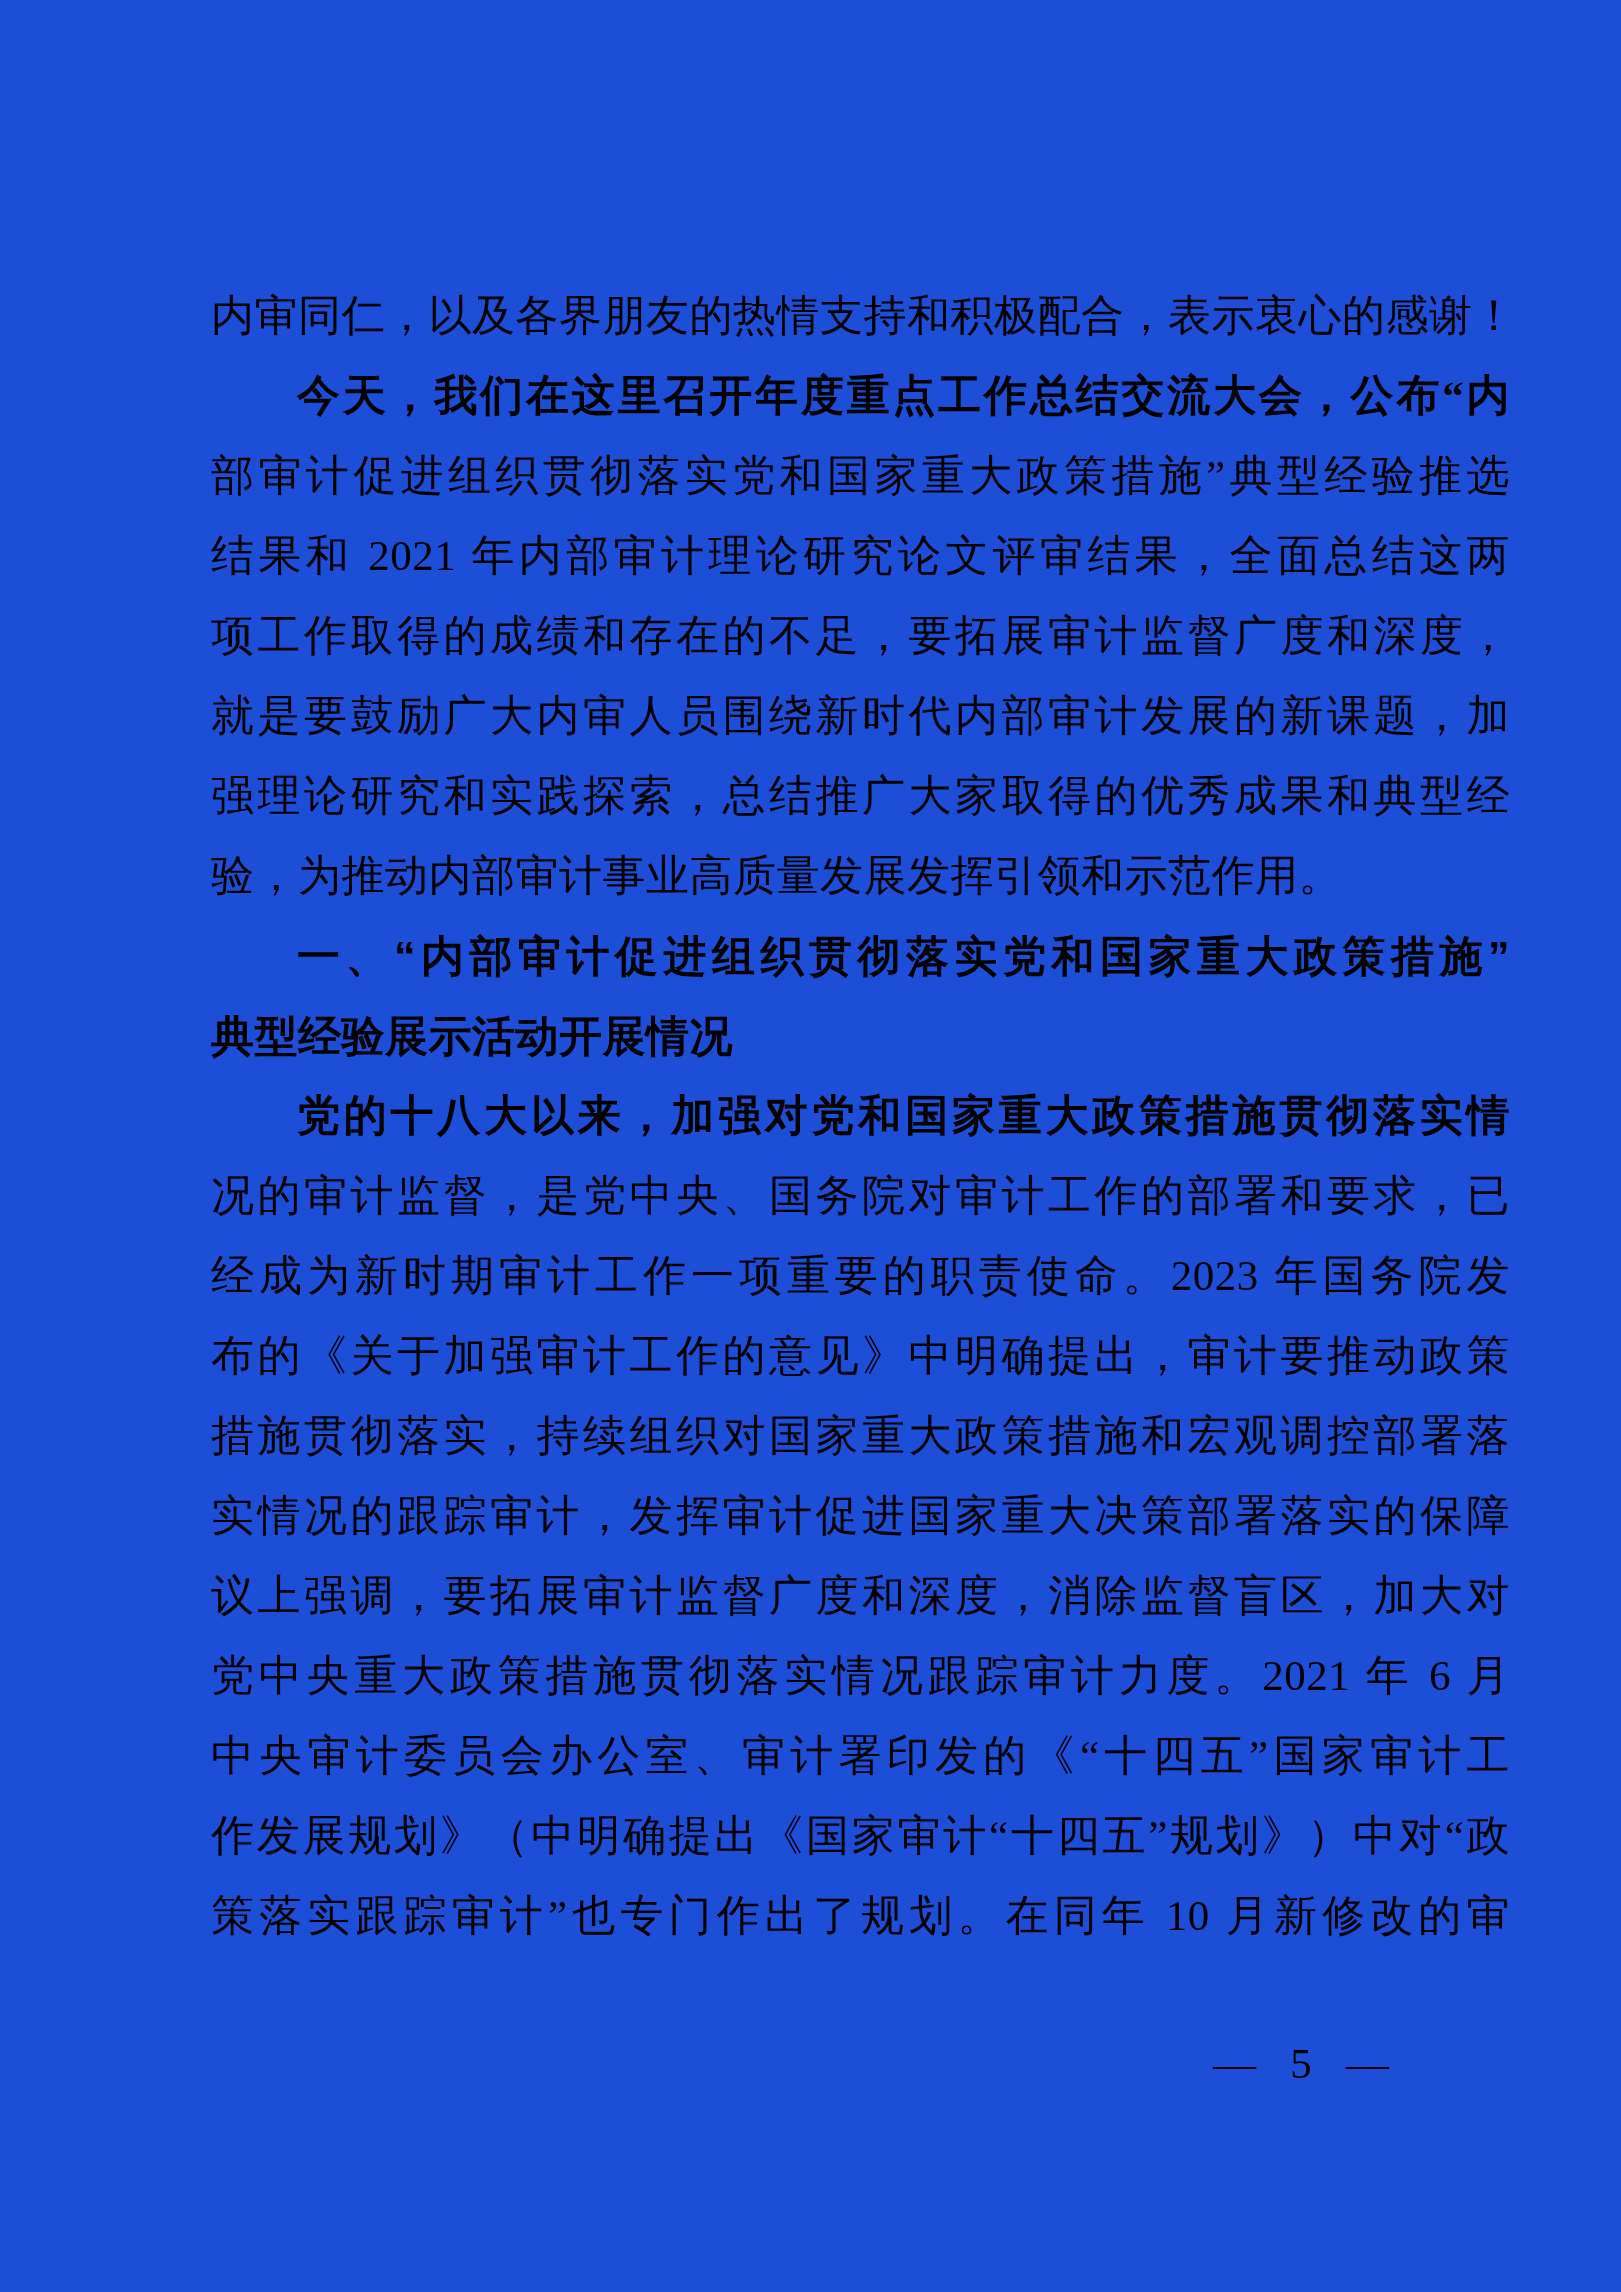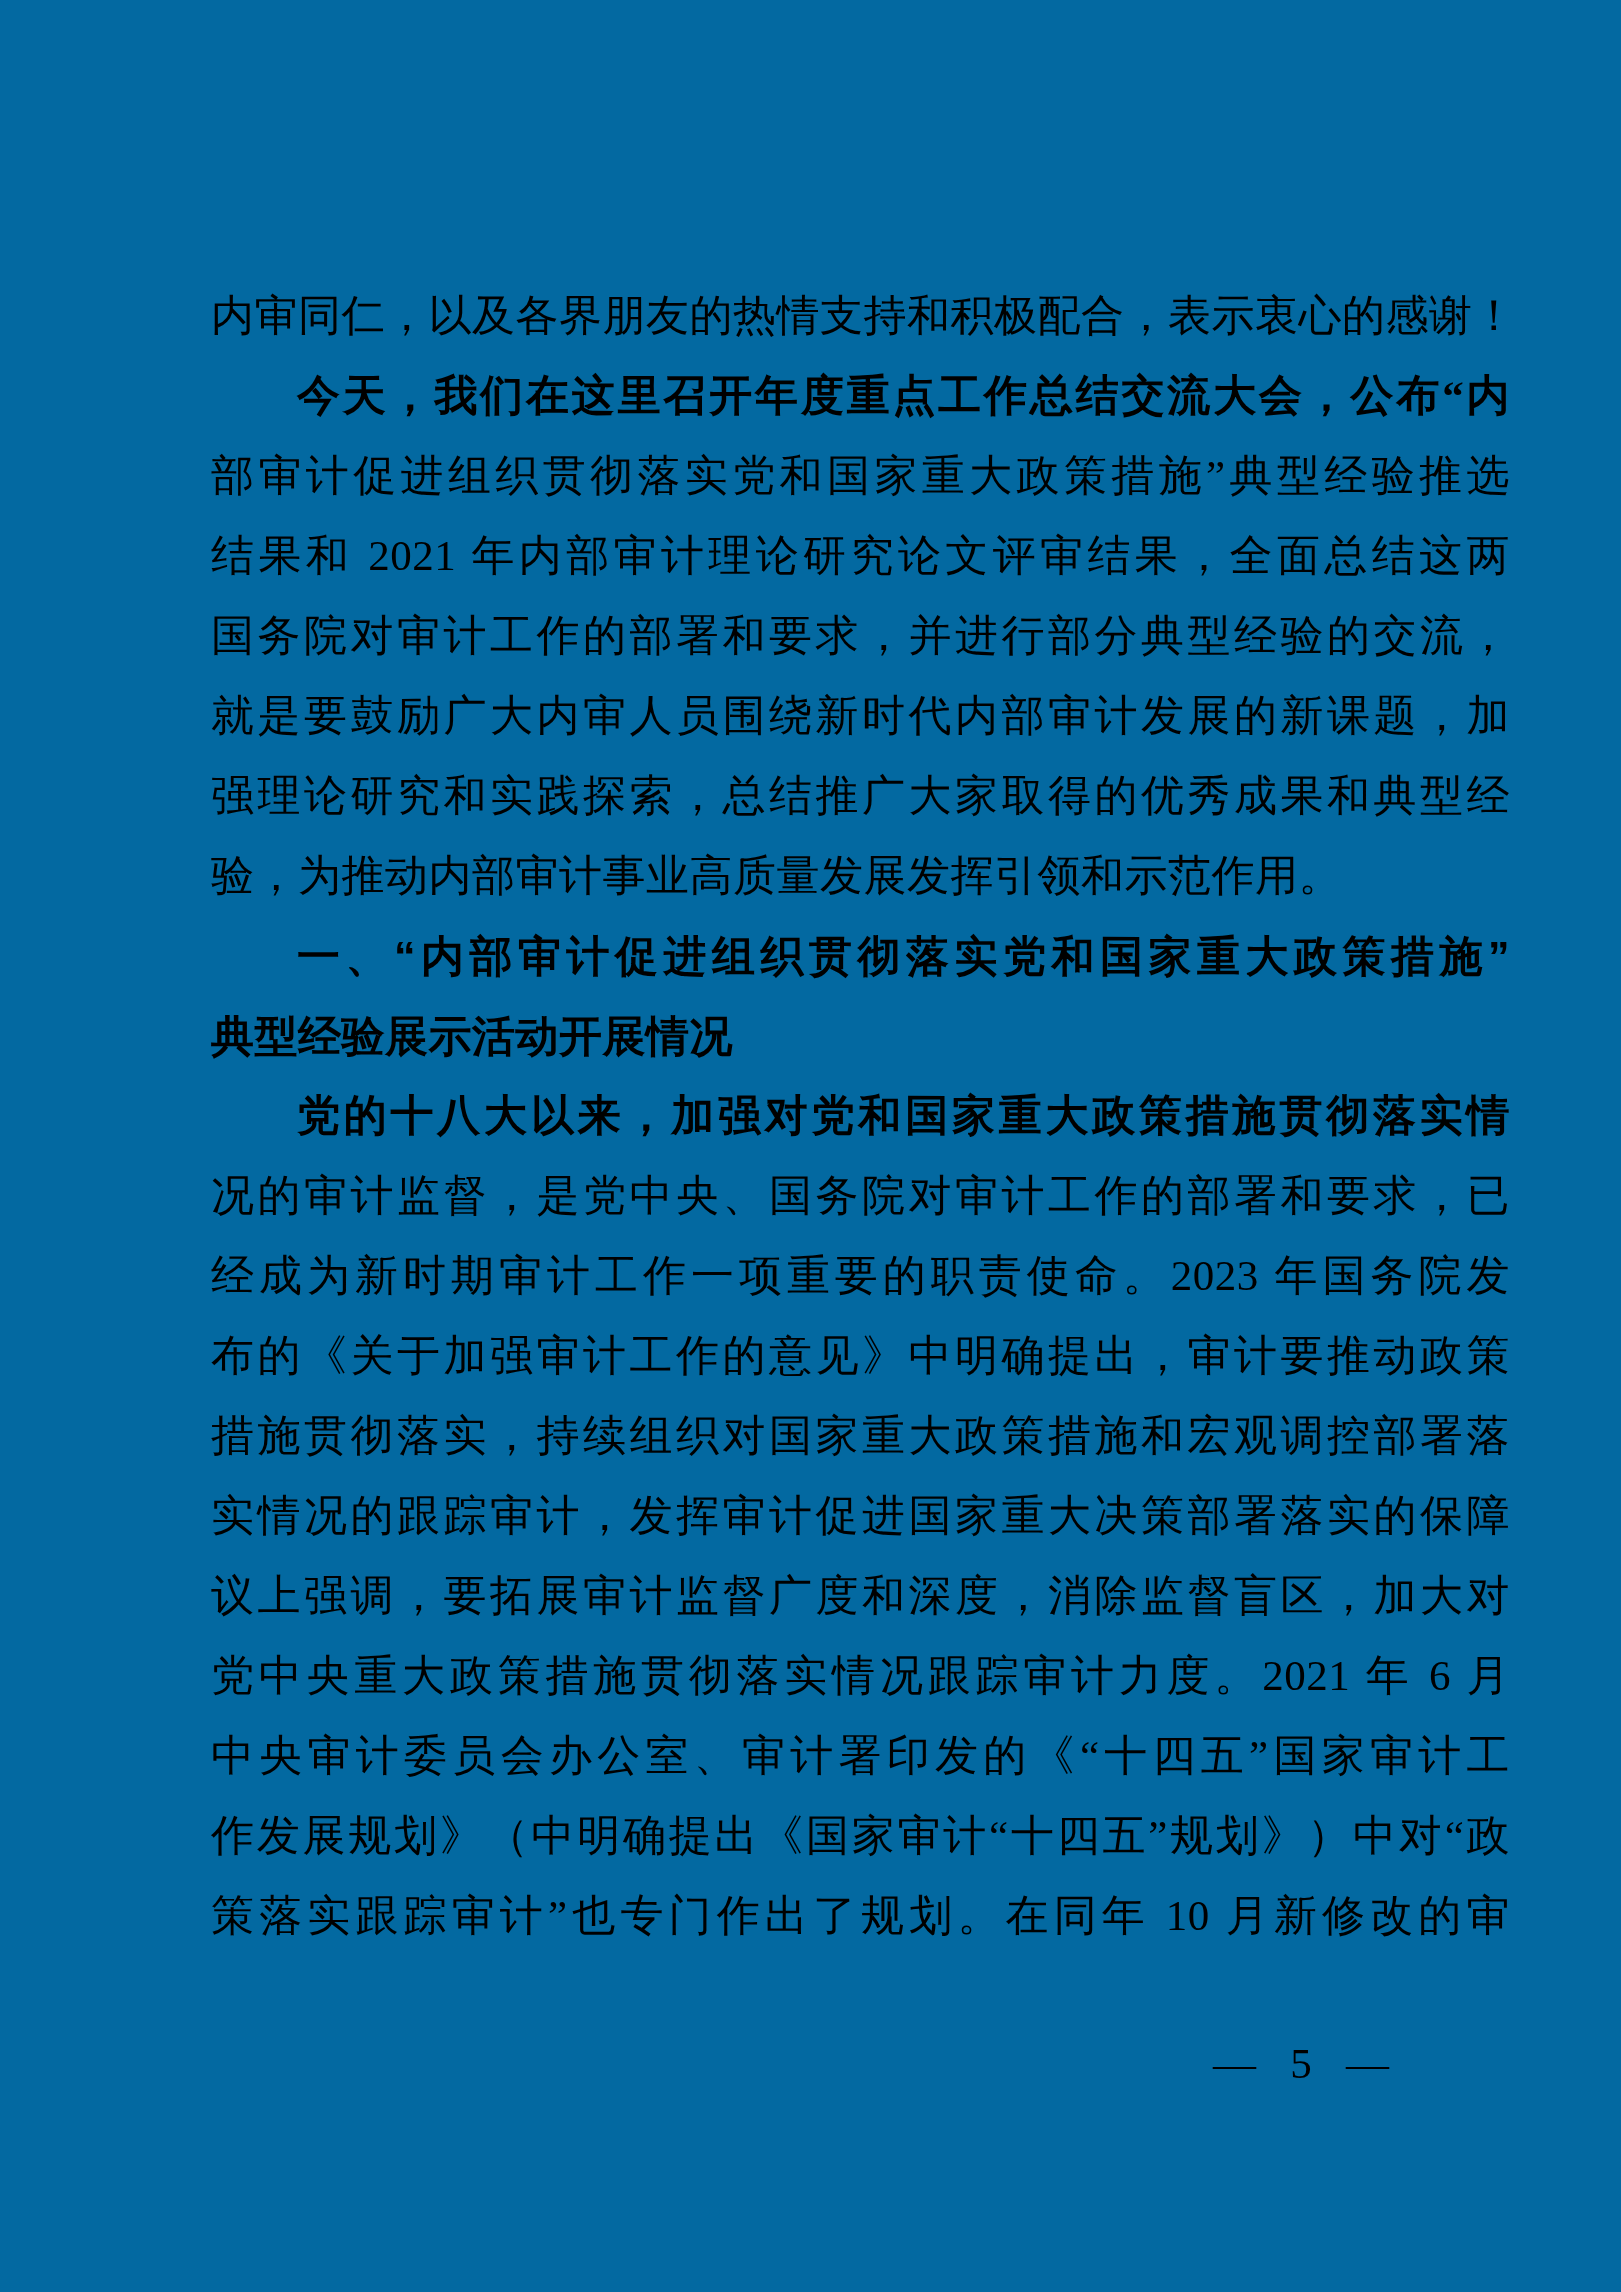--- a/index.html
+++ b/index.html
@@ -11,21 +11,21 @@
     height: 2293px;
     position: relative;
     background: #ffffff;
     color: #000000;
     font-family: "Liberation Serif", "DejaVu Serif", serif;
     overflow: hidden;
   }
   .page {
     position: absolute;
     inset: 0;
-    background: #0369a1;
+    background: #1d4ed8;
   }
   .text-block {
     position: absolute;
     left: 211px;
     top: 276px;
     width: 1299px;
   }
   .line {
     font-size: 43px;
     height: 80px;
@@ -66,21 +66,21 @@
 </head>
 <body>
 
 <div class="page">
 
   <div class="text-block">
     <div class="line">内审同仁，以及各界朋友的热情支持和积极配合，表示衷心的感谢！</div>
     <div class="line indent">今天，我们在这里召开年度重点工作总结交流大会，公布“内</div>
     <div class="line">部审计促进组织贯彻落实党和国家重大政策措施”典型经验推选</div>
     <div class="line">结果和 2021 年内部审计理论研究论文评审结果，全面总结这两</div>
-    <div class="line">国务院对审计工作的部署和要求，并进行部分典型经验的交流，</div>
+    <div class="line">项工作取得的成绩和存在的不足，要拓展审计监督广度和深度，</div>
     <div class="line">就是要鼓励广大内审人员围绕新时代内部审计发展的新课题，加</div>
     <div class="line">强理论研究和实践探索，总结推广大家取得的优秀成果和典型经</div>
     <div class="line para-end">验，为推动内部审计事业高质量发展发挥引领和示范作用。</div>
     <div class="line heading indent">一、“内部审计促进组织贯彻落实党和国家重大政策措施”</div>
     <div class="line heading para-end">典型经验展示活动开展情况</div>
     <div class="line indent">党的十八大以来，加强对党和国家重大政策措施贯彻落实情</div>
     <div class="line">况的审计监督，是党中央、国务院对审计工作的部署和要求，已</div>
     <div class="line">经成为新时期审计工作一项重要的职责使命。2023 年国务院发</div>
     <div class="line">布的《关于加强审计工作的意见》中明确提出，审计要推动政策</div>
     <div class="line">措施贯彻落实，持续组织对国家重大政策措施和宏观调控部署落</div>

